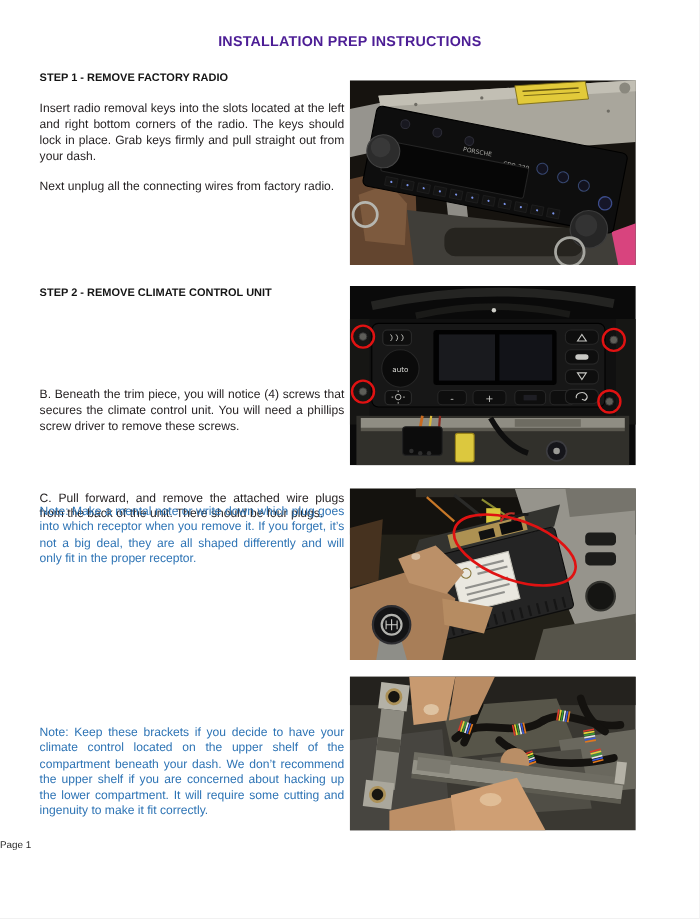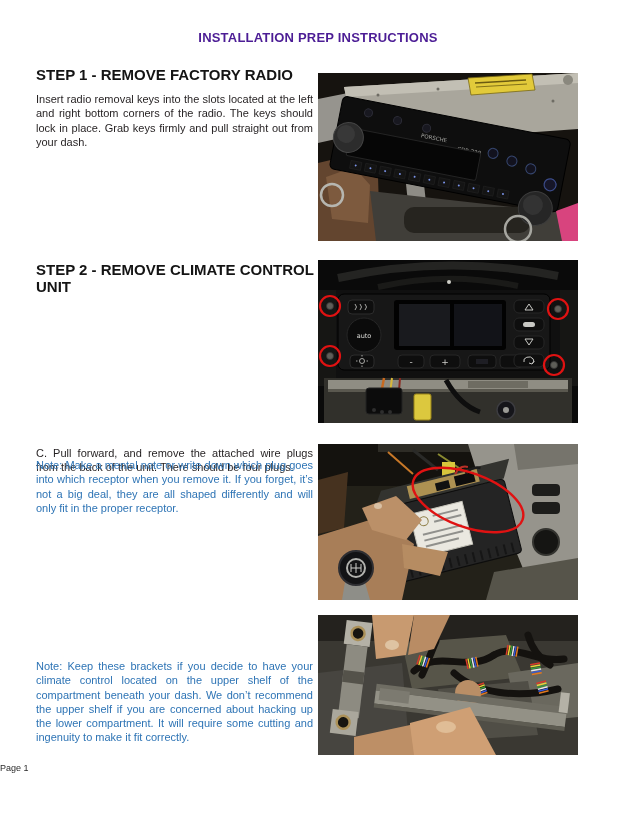--- a/index.html
+++ b/index.html
@@ -8,21 +8,21 @@
     font-family:"Liberation Sans", sans-serif;color:#231f20;
     margin:0 auto;overflow:hidden;
   }
   .title{
     position:absolute;top:30px;left:0;width:636px;margin:0;
     text-align:center;font-size:13px;font-weight:bold;color:#4c1d95;
     letter-spacing:0.2px;
   }
   .heading{
     position:absolute;left:36px;width:280px;margin:0;
-    font-size:15px;font-weight:bold;color:#141414;
+    font-size:10px;font-weight:bold;color:#141414;
   }
   .body-par{
     position:absolute;left:36px;width:277px;margin:0;
     font-size:11px;line-height:14.3px;text-align:justify;color:#231f20;
   }
   .note{color:#2e74b5;}
   .footer{
     position:absolute;left:0;top:763px;width:636px;margin:0;
     text-align:left;font-size:9px;color:#2b2b2b;
   }
@@ -32,22 +32,24 @@
 </style>
 </head>
 <body>
 
 <div class="page">
 
   <h1 class="title">INSTALLATION PREP INSTRUCTIONS</h1>
 
   <h2 class="heading" style="top:66px">STEP 1 - REMOVE FACTORY RADIO</h2>
   <p class="body-par" style="top:92px">Insert radio removal keys into the slots located at the left and right bottom corners of the radio. The keys should lock in place. Grab keys firmly and pull straight out from your dash.</p>
+  <p class="body-par" style="top:163px">Next unplug all the connecting wires from factory radio.</p>
 
   <h2 class="heading" style="top:261px">STEP 2 - REMOVE CLIMATE CONTROL UNIT</h2>
+  <p class="body-par" style="top:352px">B. Beneath the trim piece, you will notice (4) screws that secures the climate control unit. You will need a phillips screw driver to remove these screws.</p>
   <p class="body-par" style="top:446px">C. Pull forward, and remove the attached wire plugs from the back of the unit. There should be four plugs.</p>
   <p class="body-par note" style="top:458px">Note: Make a mental note or write down which plug goes into which receptor when you remove it. If you forget, it’s not a big deal, they are all shaped differently and will only fit in the proper receptor.</p>
   <p class="body-par note" style="top:659px">Note: Keep these brackets if you decide to have your climate control located on the upper shelf of the compartment beneath your dash. We don’t recommend the upper shelf if you are concerned about hacking up the lower compartment. It will require some cutting and ingenuity to make it fit correctly.</p>
 
   <figure class="figure" style="top:73px">
     <svg viewBox="0 0 260 168" width="260" height="168">
       <rect width="260" height="168" fill="#16130f"></rect>
       <polygon points="0,26 30,20 36,62 0,70" fill="#96948e"></polygon>
       <polygon points="26,14 260,0 260,56 40,72" fill="#a9a69c"></polygon>
       <polygon points="26,14 260,0 260,10 28,24" fill="#c2bfb4"></polygon>

